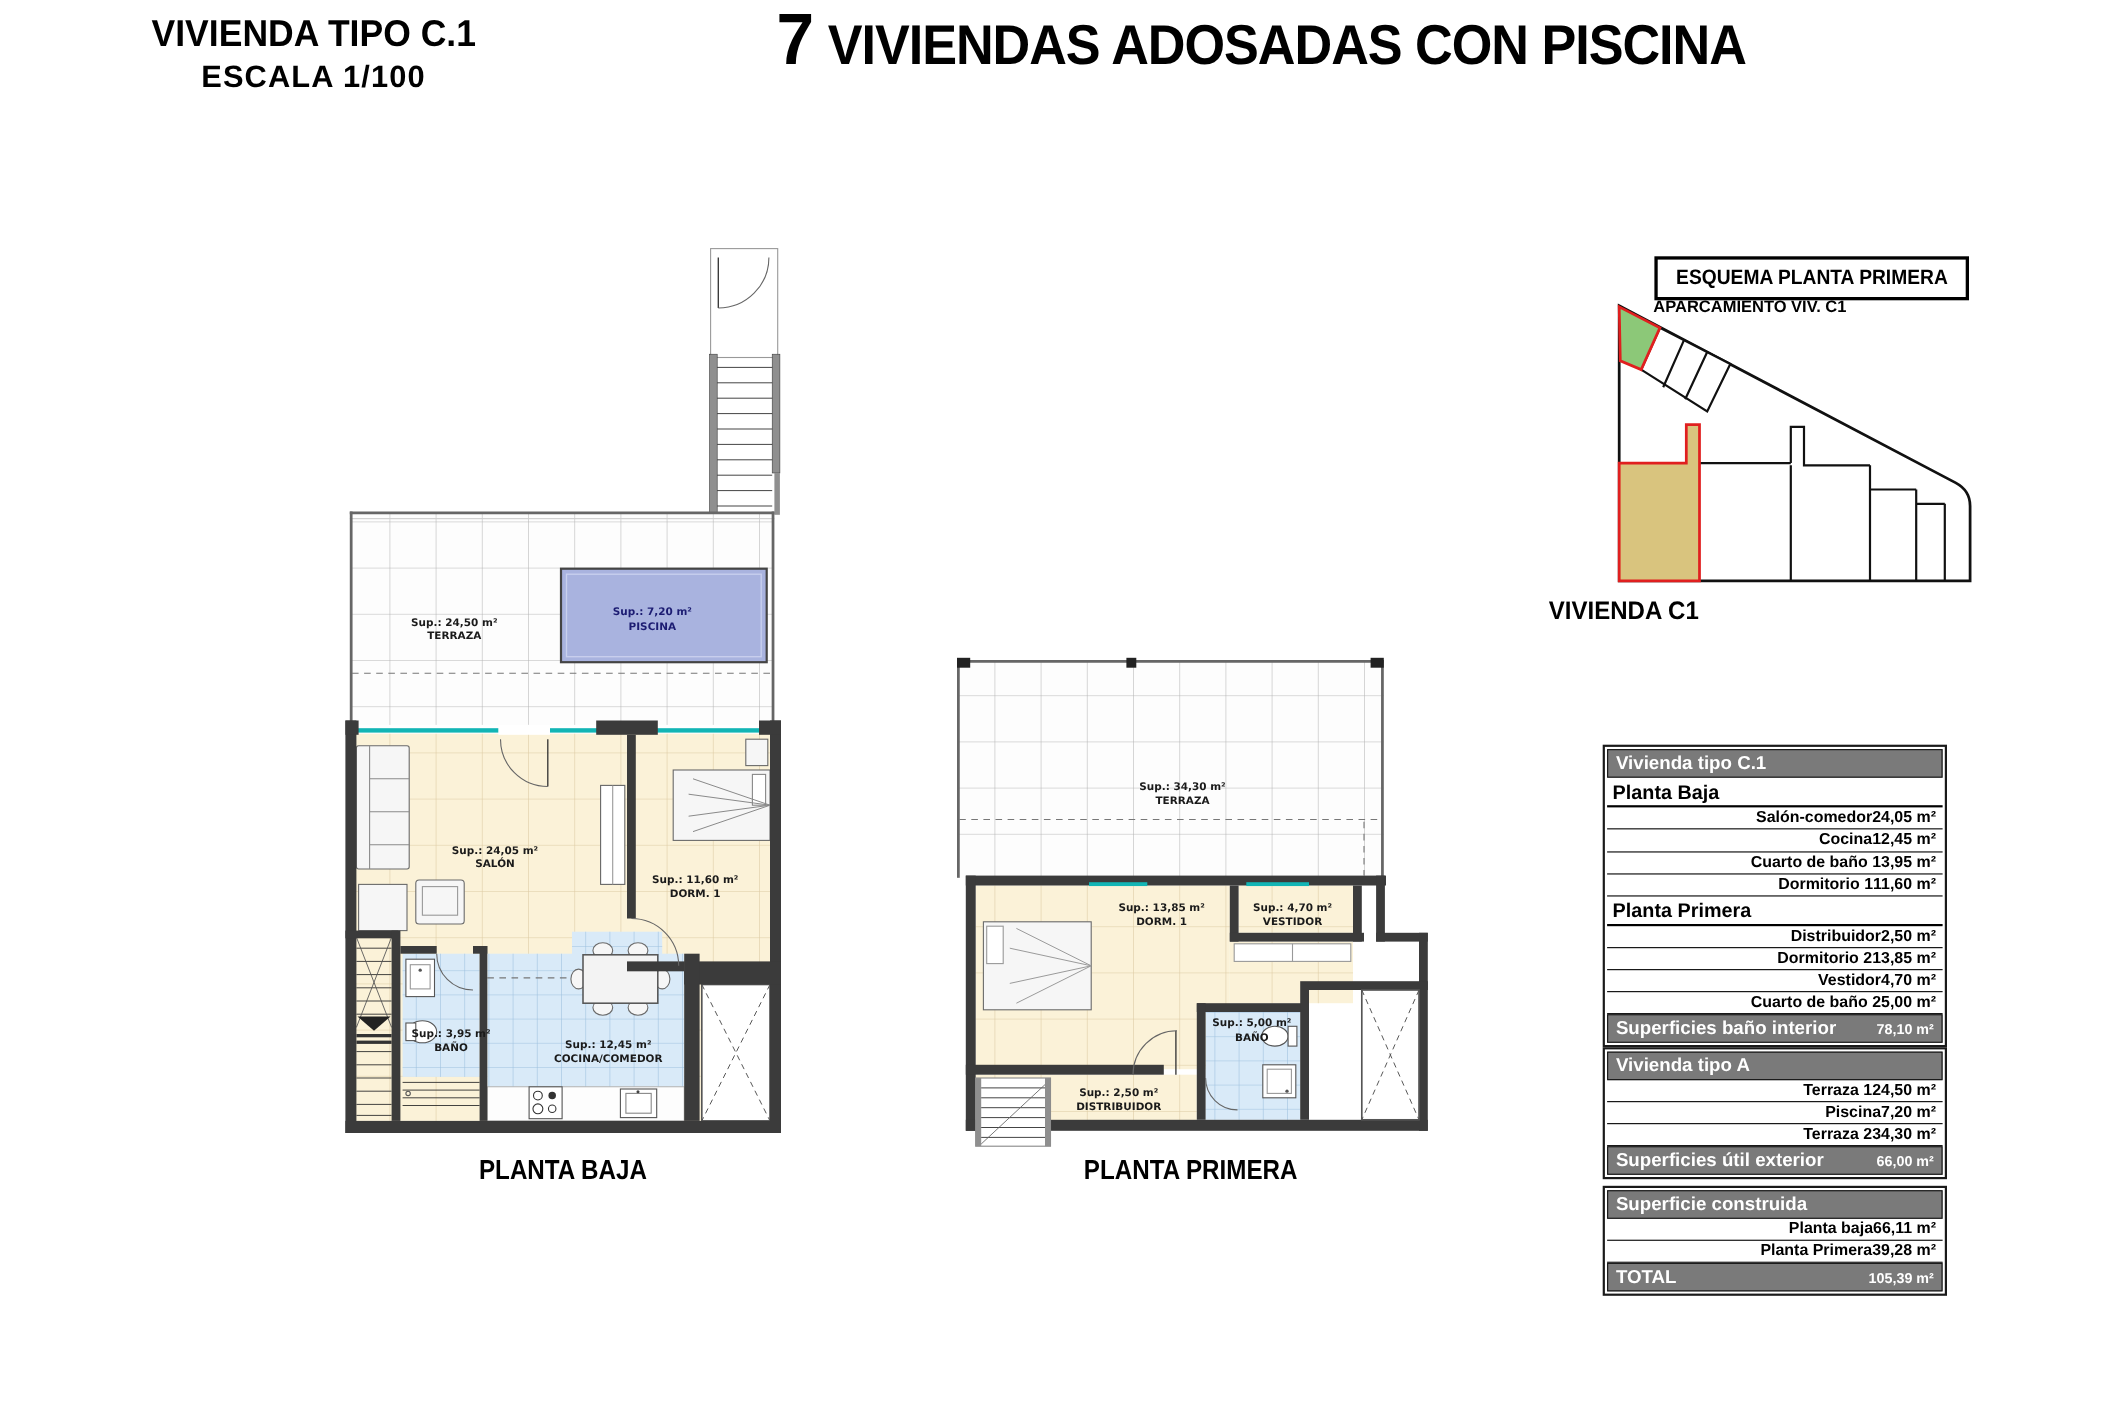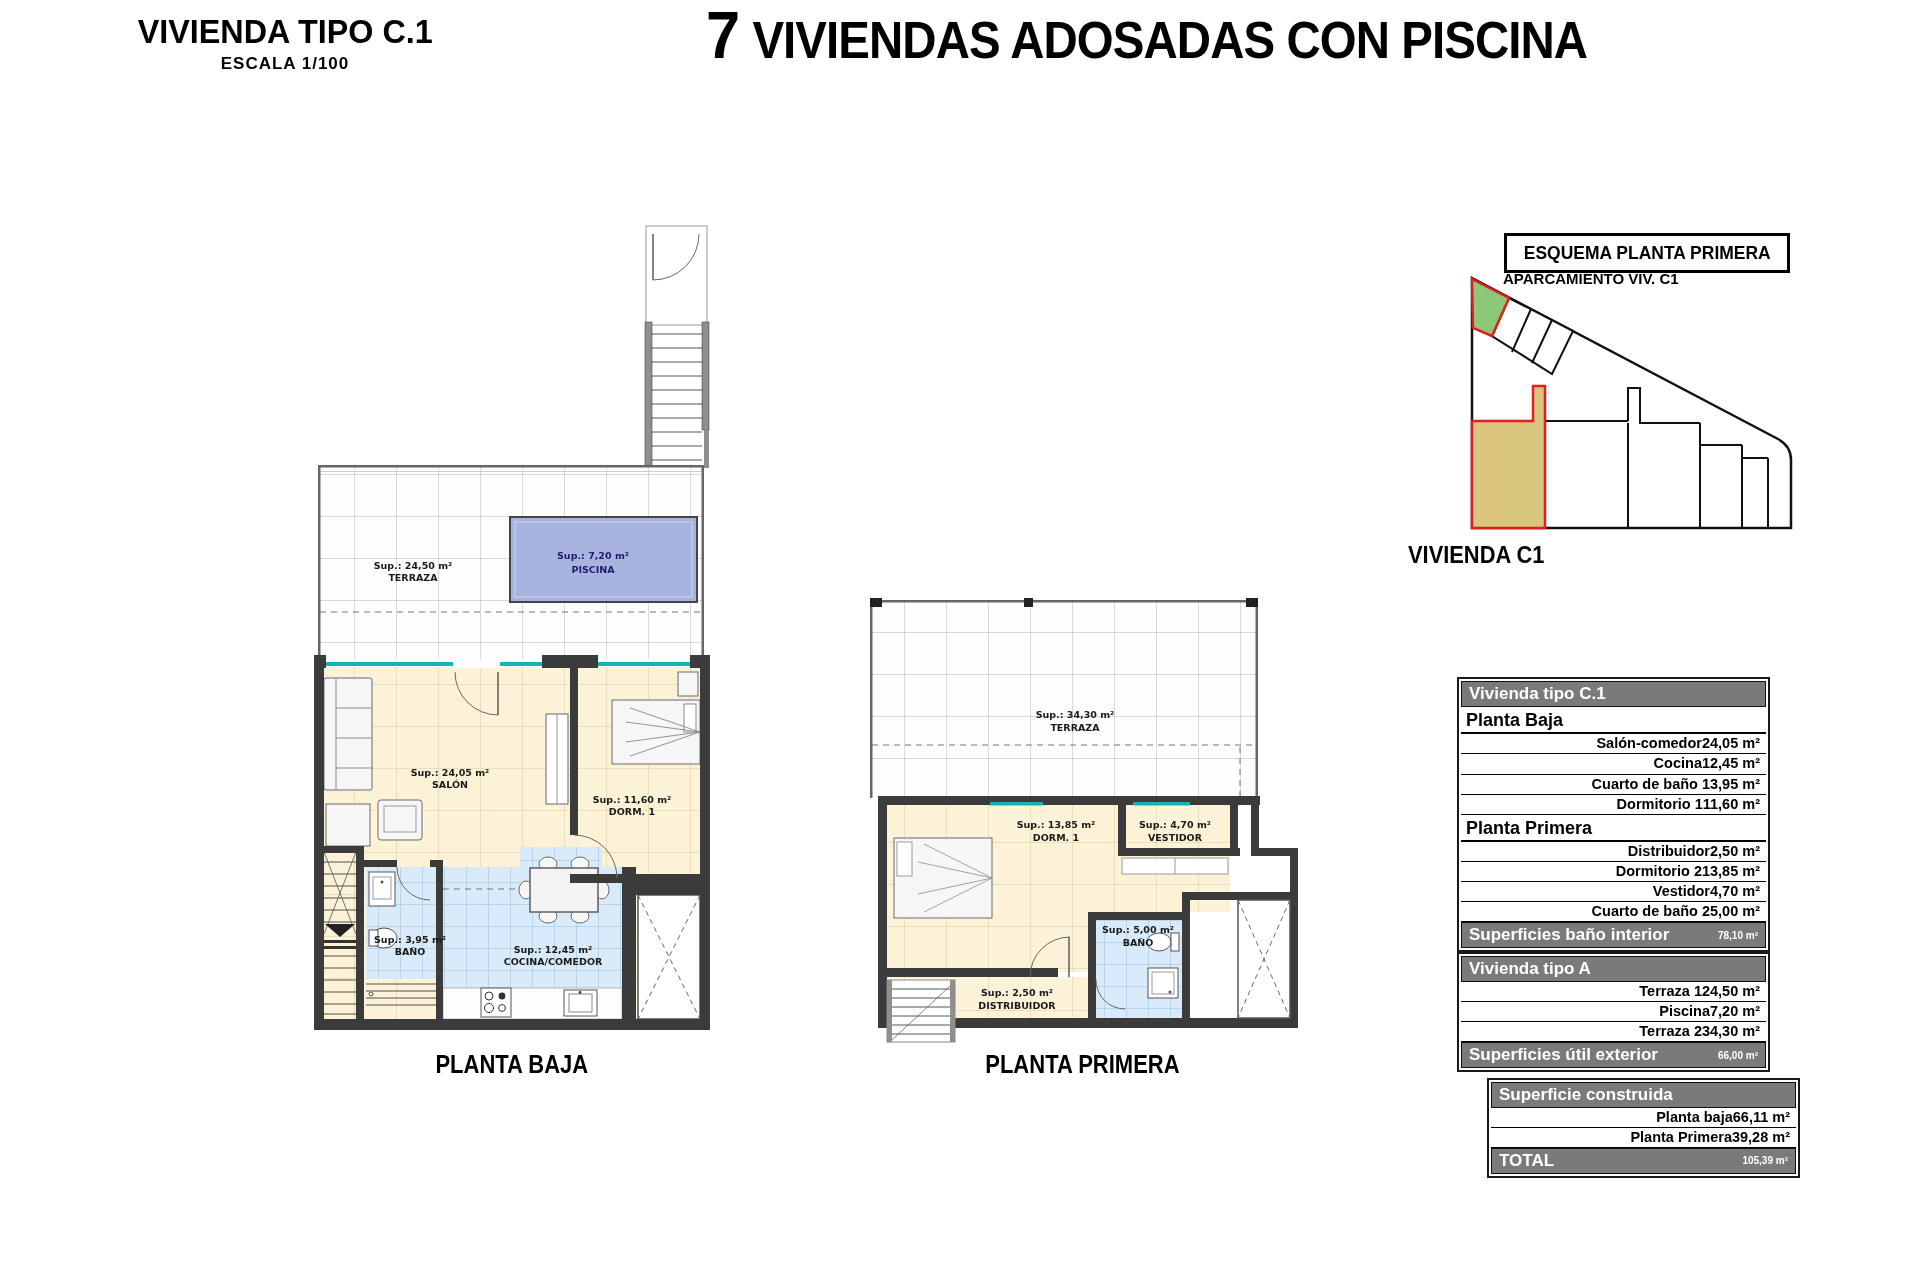--- a/index.html
+++ b/index.html
@@ -3,42 +3,42 @@
 <meta charset="utf-8">
 <style>
   html,body{margin:0;padding:0;}
   body{width:1920px;height:1280px;background:#ffffff;position:relative;overflow:hidden;
        font-family:"Liberation Sans",sans-serif;color:#000;}
   .abs{position:absolute;}
 
   
   .hdr-left{left:95px;top:12px;width:380px;text-align:center;}
   .hdr-left .t1{font-size:34px;font-weight:bold;display:inline-block;transform:scaleX(.95);transform-origin:center;}
-  .hdr-left .t2{font-size:17px;font-weight:bold;margin-top:3px;letter-spacing:1px;}
+  .hdr-left .t2{font-size:28px;font-weight:bold;margin-top:3px;letter-spacing:1px;}
   .main-title{left:706px;top:2px;white-space:nowrap;font-weight:bold;transform:scaleX(.93);transform-origin:left top;}
   .main-title .n7{font-size:66px;line-height:1;}
   .main-title .rest{font-size:51px;letter-spacing:-1px;line-height:1.25;}
 
   
   .esq-box{left:1504px;top:189px;width:280px;height:34px;border:3px solid #000;
            display:flex;align-items:center;justify-content:center;margin-top:44px;}
   .esq-box span{font-size:19px;font-weight:bold;display:inline-block;transform:scaleX(.92);white-space:nowrap;}
   .viv-c1{left:1408px;top:542px;font-size:23px;font-weight:bold;}
   .viv-c1 span{display:inline-block;transform:scaleX(.95);transform-origin:left;}
 
   
   .caption{font-weight:bold;font-size:25px;text-align:center;}
   .caption span{display:inline-block;transform:scaleX(.88);}
 
   
   .tbl{left:1457px;width:313px;border:2px solid #1a1a1a;background:#fff;padding:2px;box-sizing:border-box;}
   .tbl .bar{background:#7a7a7a;border:1px solid #111;color:#fff;font-weight:bold;
             display:flex;justify-content:space-between;align-items:center;padding:2px 7px;}
   .tbl .bar .lab{font-size:17px;}
-  .tbl .bar .val{font-size:10px;}
+  .tbl .bar .val{font-size:13px;}
   .tbl .sec{font-size:18px;font-weight:bold;padding:3px 5px 1px 5px;border-bottom:2px solid #000;}
   .tbl .row{display:flex;justify-content:flex-end;align-items:flex-end;
             border-bottom:1.2px solid #000;font-size:14.5px;font-weight:bold;padding:1px 6px 1px 38px;}
   .tbl .row.flush{padding-left:6px;}
   .gapless{line-height:1.18;}
 
   
   .lbl{font-family:"DejaVu Sans",sans-serif;font-size:9.5px;font-weight:bold;fill:#1a1a1a;text-anchor:middle;}
   .lbl-pool{fill:#1c1c72;}
   .esq-lbl{font-family:"Liberation Sans",sans-serif;font-size:15px;font-weight:bold;fill:#000;}
@@ -415,21 +415,21 @@
   <div class="row">
     <span>Terraza 2</span>
     <span class="val">34,30 m²</span>
   </div>
   <div class="bar">
     <span class="lab">Superficies útil exterior</span>
     <span class="val">66,00 m²</span>
   </div>
 </div>
 
-<div class="abs tbl gapless" style="top:1078px;margin-left:30px;">
+<div class="abs tbl gapless" style="top:1078px;">
   <div class="bar">
     <span class="lab">Superficie construida</span>
   </div>
   <div class="row flush">
     <span>Planta baja</span>
     <span class="val">66,11 m²</span>
   </div>
   <div class="row flush">
     <span>Planta Primera</span>
     <span class="val">39,28 m²</span>

